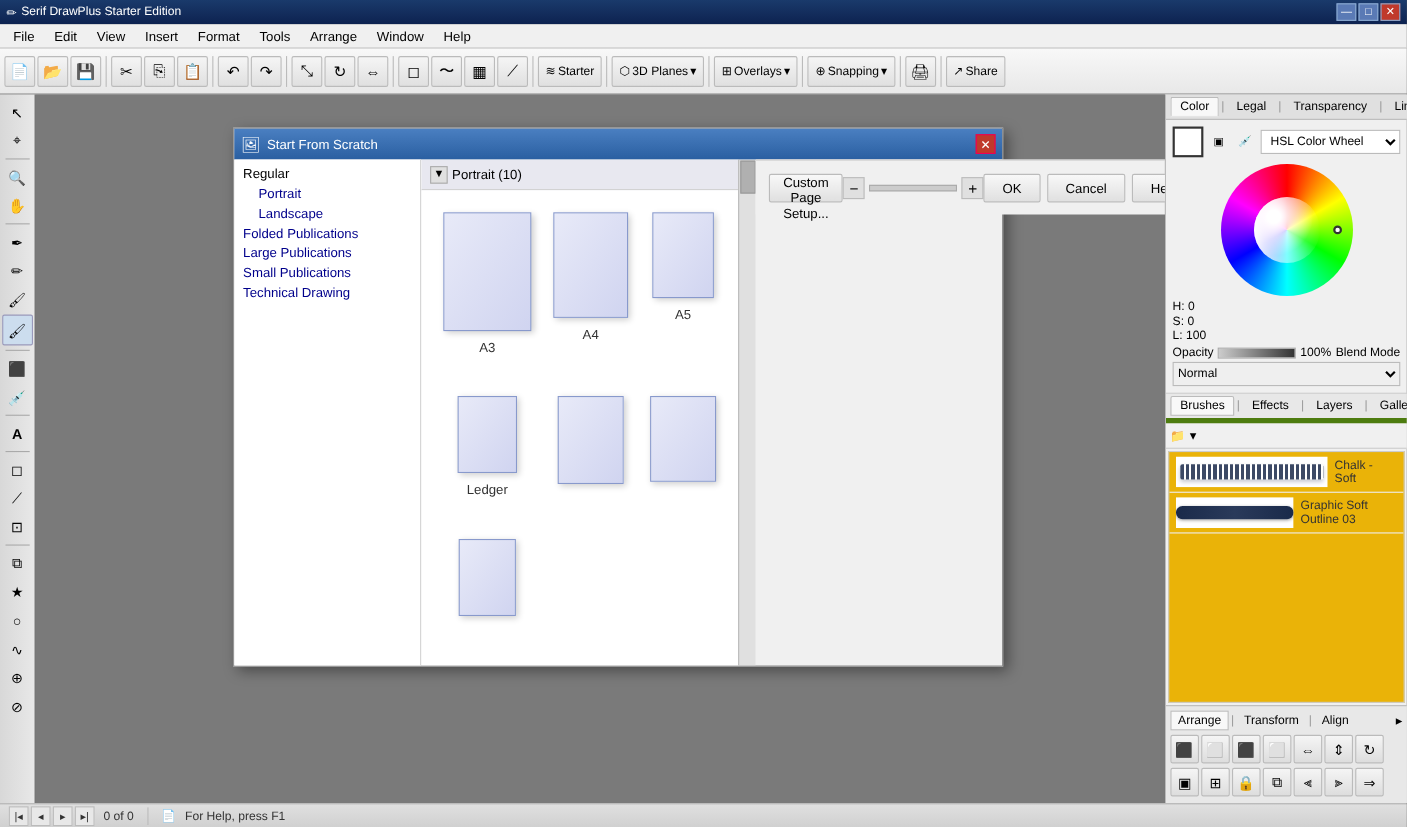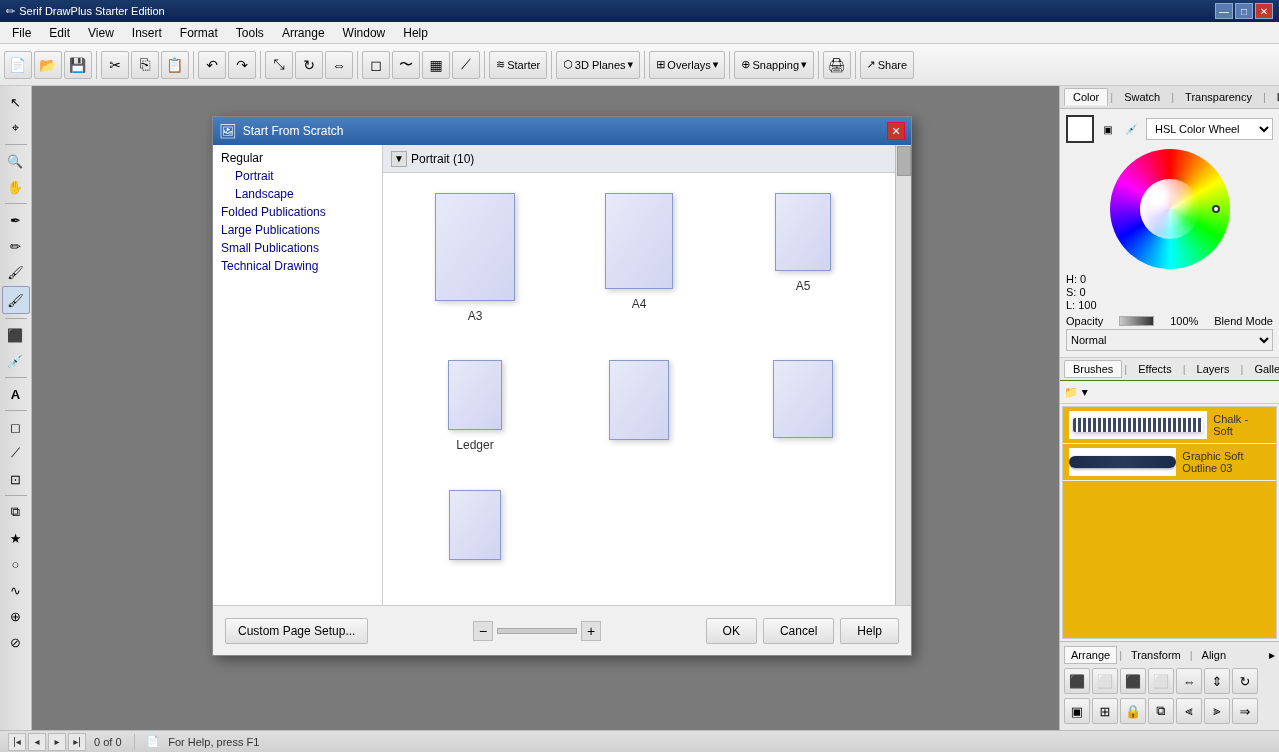--- a/index.html
+++ b/index.html
@@ -109,29 +109,29 @@
       background: linear-gradient(to right, white, transparent);
     }
     .color-wheel-indicator {
       position: absolute; width: 8px; height: 8px; border-radius: 50%;
       background: white; border: 2px solid #333;
       top: 50%; right: 10px; transform: translateY(-50%);
     }
     .color-hsl { font-size: 11px; }
     .color-hsl div { display: flex; justify-content: space-between; margin: 1px 0; }
     .color-opacity-row {
-      display: flex; align-items: center; gap: 16px; margin-top: 4px; font-size: 11px;
+      display: flex; align-items: center; gap: 4px; margin-top: 4px; font-size: 11px;
     }
     .opacity-slider {
       flex: 1; height: 10px; background: linear-gradient(to right, #ccc, #333); border: 1px solid #aaa;
     }
 
     
     #brushes-panel { flex: 1; display: flex; flex-direction: column; overflow: hidden; }
-    .bp-tabs { display: flex; align-items: center; background: #e8e8e8; border-bottom: 1px solid #4d7c0f; padding: 2px 4px; gap: 2px; }
+    .bp-tabs { display: flex; align-items: center; background: #e8e8e8; border-bottom: 5px solid #4d7c0f; padding: 2px 4px; gap: 2px; }
     .bp-tab { padding: 2px 8px; font-size: 11px; cursor: pointer; border: 1px solid transparent; border-radius: 2px 2px 0 0; }
     .bp-tab.active { background: #f8f8f8; border-color: #bbb; }
     .bp-tab-sep { font-size: 11px; color: #999; }
     .bp-category-row {
       display: flex; align-items: center; gap: 4px; padding: 4px; background: #f0f0f0; border-bottom: 1px solid #ccc;
     }
     .bp-category-select {
       flex: 1; height: 22px; border: 1px solid #bbb; background: white; font-size: 11px; padding: 0 4px;
     }
     .bp-list { flex: 1; overflow-y: auto; background: #eab308; border: 1px solid #ccc; margin: 2px; }
@@ -203,21 +203,21 @@
       height: 28px; background: linear-gradient(to bottom, #4a7fc1, #2a5fa1);
       display: flex; align-items: center; justify-content: space-between;
       padding: 0 6px; color: white;
     }
     #dialog-titlebar .dtitle { font-size: 12px; display: flex; align-items: center; gap: 6px; }
     .dialog-icon { font-size: 14px; }
     .dlg-close-btn {
       width: 18px; height: 18px; background: #c0392b; border: 1px solid #e05; color: white;
       font-size: 11px; display: flex; align-items: center; justify-content: center; cursor: pointer;
     }
-    #dialog-content { display: flex; flex-direction: column; }
+    #dialog-content { display: flex; flex-direction: row; }
     #dialog-top { display: flex; height: 460px; }
     #dialog-left-panel {
       width: 170px; background: white; border-right: 1px solid #ccc;
       padding: 4px; overflow-y: auto;
     }
     .tree-item { padding: 2px 4px; cursor: pointer; font-size: 12px; color: #00008b; }
     .tree-item.category { color: #000; font-weight: normal; }
     .tree-child { padding: 2px 4px 2px 18px; cursor: pointer; font-size: 12px; color: #00008b; }
     #dialog-right-panel {
       flex: 1; background: white; display: flex; flex-direction: column; overflow: hidden;
@@ -474,21 +474,21 @@
         </div>
       </div>
     </div>
   </div>
 
   <div id="right-panel">
 
     <div class="rp-tabs">
       <div class="rp-tab active">Color</div>
       <span class="rp-tab-sep">|</span>
-      <div class="rp-tab">Swatch</div>
+      <div class="rp-tab">Legal</div>
       <span class="rp-tab-sep">|</span>
       <div class="rp-tab">Transparency</div>
       <span class="rp-tab-sep">|</span>
       <div class="rp-tab">Line</div>
     </div>
 
     <div id="color-panel">
       <div class="color-toolbar">
         <div class="color-swatch-box" style="background:white;"></div>
         <div class="color-tool-btn">▣</div>

